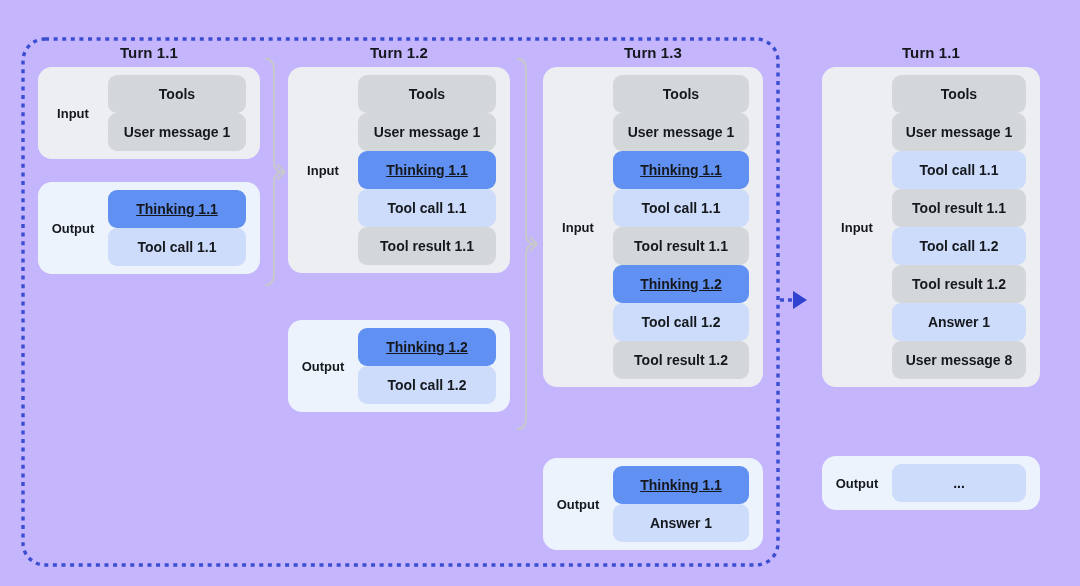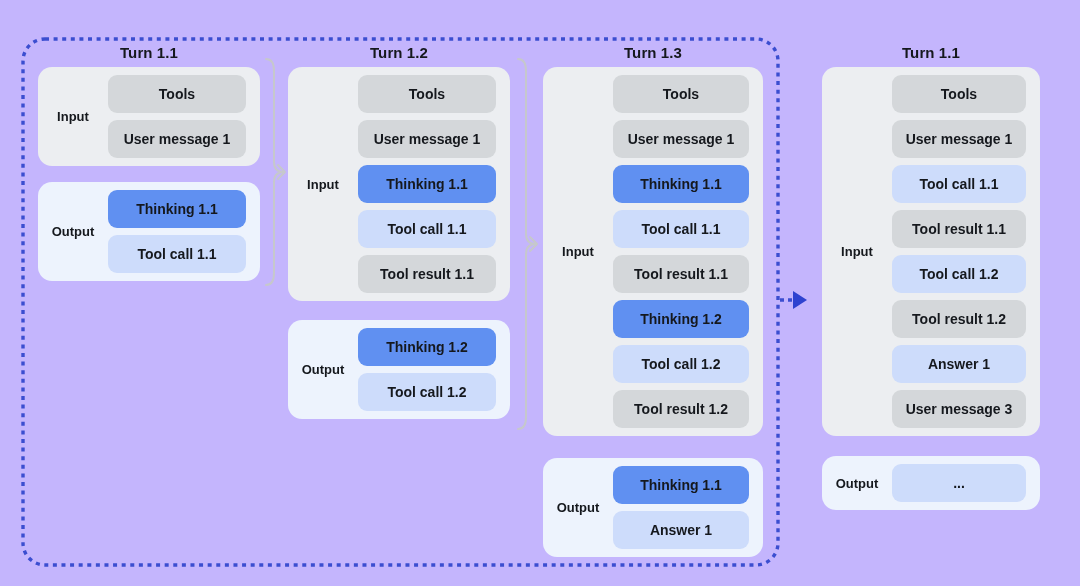--- a/index.html
+++ b/index.html
@@ -23,28 +23,28 @@
     border-radius:14px;
     padding:8px 14px 8px 0;
     box-sizing:border-box;
   }
   .group.input{background:var(--input-group-bg);}
   .group.output{background:var(--output-group-bg);}
   .group-label{
     flex:0 0 70px;display:flex;align-items:center;justify-content:center;
     font-size:13px;font-weight:700;color:var(--text);
   }
-  .blocks{flex:1;display:flex;flex-direction:column;gap:7px;}
+  .blocks{flex:1;display:flex;flex-direction:column;}
   .blk{
     height:38px;border-radius:9px;
     display:flex;align-items:center;justify-content:center;
     font-size:14px;font-weight:600;color:var(--text);
   }
   .blk.gray{background:var(--gray-block);}
-  .blk.blue{background:var(--blue-block);}
+  .blk.blue{background:var(--blue-block);text-decoration:underline;}
   .blk.lightblue{background:var(--light-blue-block);}
 </style>
 </head>
 <body>
 
 <div id="canvas" style="--text: #15181d; --input-group-bg: #eceef1; --output-group-bg: #edf3fd; --gray-block: #d4d7da; --blue-block: #6090f1; --light-blue-block: #cddcfb;">
 
   <svg id="overlay" xmlns="http://www.w3.org/2000/svg" width="1080" height="586" viewBox="0 0 1080 586">
     <rect x="23" y="39" width="755" height="526" rx="22" fill="none" stroke-width="3.4" stroke-dasharray="4 4.6" stroke="#3b4ed0"></rect>
 
@@ -130,21 +130,21 @@
         <div class="group input" style="top: 67px;">
           <div class="group-label">Input</div>
           <div class="blocks">
             <div class="blk gray">Tools</div>
             <div class="blk gray">User message 1</div>
             <div class="blk lightblue">Tool call 1.1</div>
             <div class="blk gray">Tool result 1.1</div>
             <div class="blk lightblue">Tool call 1.2</div>
             <div class="blk gray">Tool result 1.2</div>
             <div class="blk lightblue">Answer 1</div>
-            <div class="blk gray">User message 3</div>
+            <div class="blk gray">User message 8</div>
           </div>
         </div>
         <div class="group output" style="top: 456px;">
           <div class="group-label">Output</div>
           <div class="blocks">
             <div class="blk lightblue">...</div>
           </div>
         </div>
       </div>
     </div>

